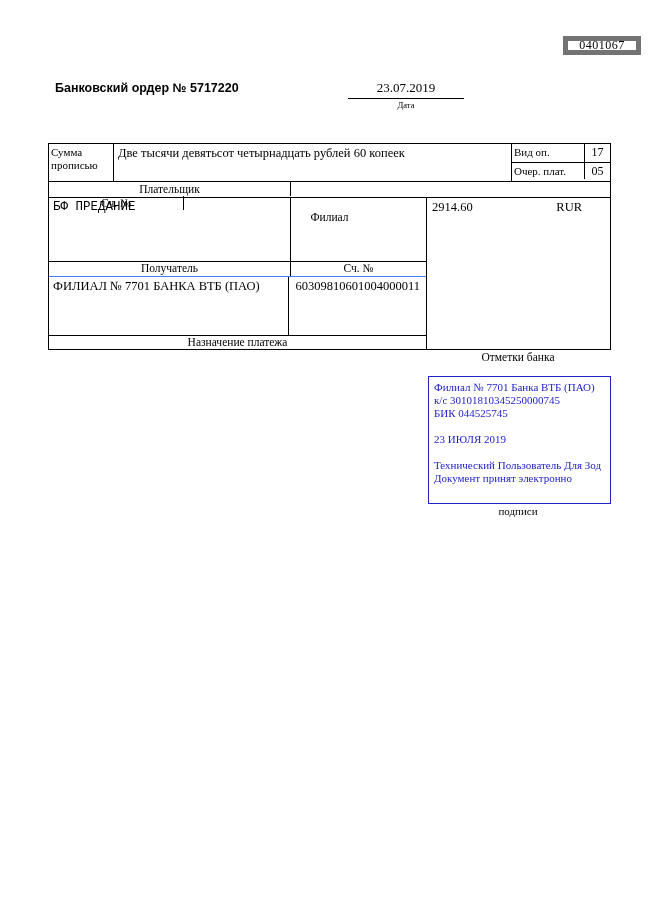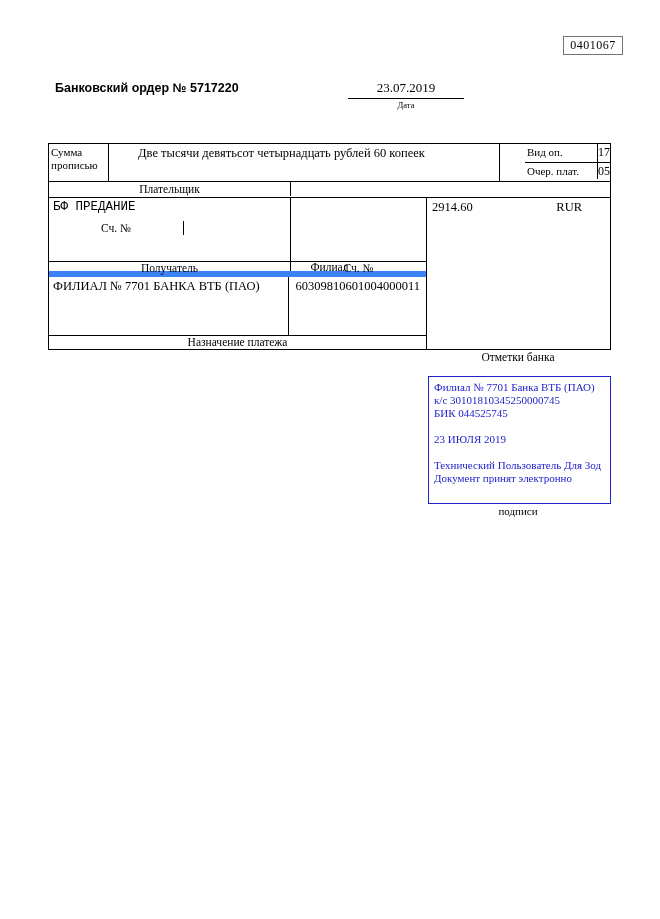--- a/index.html
+++ b/index.html
@@ -10,43 +10,43 @@
     height: 919px;
     background: #ffffff;
     font-family: "Liberation Serif", serif;
     color: #000;
     overflow: hidden;
   }
   .abs { position: absolute; }
 
   
   .form-code-box {
-    left: 563px; top: 36px; width: 60px; height: 19px;
-    border: 1px solid #737373;
+    left: 563px; top: 36px; width: 78px; height: 19px;
+    border: 5px solid #737373;
     display: flex; align-items: center; justify-content: center;
     font-size: 12px; letter-spacing: .5px;
   }
 
   
   .doc-title {
     left: 55px; top: 81px;
     font-family: "Liberation Sans", sans-serif;
     font-weight: 700; font-size: 12.5px;
   }
   .date-block { left: 348px; top: 80px; width: 116px; text-align: center; }
   .date-line { font-size: 13px; border-bottom: 1px solid #000; padding-bottom: 2px; }
   .date-caption { font-size: 8.5px; margin-top: 1px; }
 
   
   .main-table {
     left: 48px; top: 143px; width: 563px;
     border: 1px solid #000;
     font-size: 12.5px;
   }
-  .tr { display: flex; gap: 25px; }
+  .tr { display: flex; }
   .bd-r { border-right: 1px solid #000; }
 
   .rowA { height: 37px; }
   .cA1 { width: 65px; font-size: 11px; line-height: 13px; padding: 2px 2px; }
   .cA2 { width: 398px; padding: 2px 4px; }
   .cA3 { flex: 1; display: flex; flex-direction: column; }
   .cA3row { display: flex; height: 18px; }
   .cA3row + .cA3row { border-top: 1px solid #000; height: 17px; }
   .cA3lbl { width: 73px; border-right: 1px solid #000; font-size: 11px; padding: 2px 2px 0; white-space: nowrap; }
   .cA3val { flex: 1; text-align: center; font-size: 12px; padding-top: 1px; }
@@ -57,21 +57,21 @@
   .cB2 { width: 135px; }
   .cB3 { flex: 1; }
 
   .body-wrap { display: flex; border-top: 1px solid #000; }
   .left-col { width: 377px; }
   .right-col { flex: 1; border-left: 1px solid #000; }
 
   .rowC { display: flex; height: 64px; border-bottom: 1px solid #000; }
   .cC1 { width: 242px; border-right: 1px solid #000; padding: 2px 4px; font-family: Liberation Mono, monospace; }
   .cC2 { flex: 1; padding: 2px 6px; }
-  .rowD { display: flex; height: 15px; border-bottom: 6px solid #3b82f6; font-size: 11.5px; text-align: center; }
+  .rowD { display: flex; height: 15px; border-bottom: 1px solid #3b82f6; font-size: 11.5px; text-align: center; }
   .rowD > div { line-height: 13px; }
   .cD1 { width: 242px; border-right: 1px solid #000; }
   .cD2 { flex: 1; }
   .rowE { display: flex; height: 58px; }
   .cE1 { width: 242px; border-right: 1px solid #000; padding: 2px 4px; }
   .cE2 { flex: 1; padding: 2px 6px; }
   .rowF { height: 14px; border-top: 1px solid #000; text-align: center; font-size: 11.5px; line-height: 13px; }
 
   .sum-cell { padding-top: 2px; }
   .sum-line { display: flex; padding-left: 5px; padding-right: 28px; }

